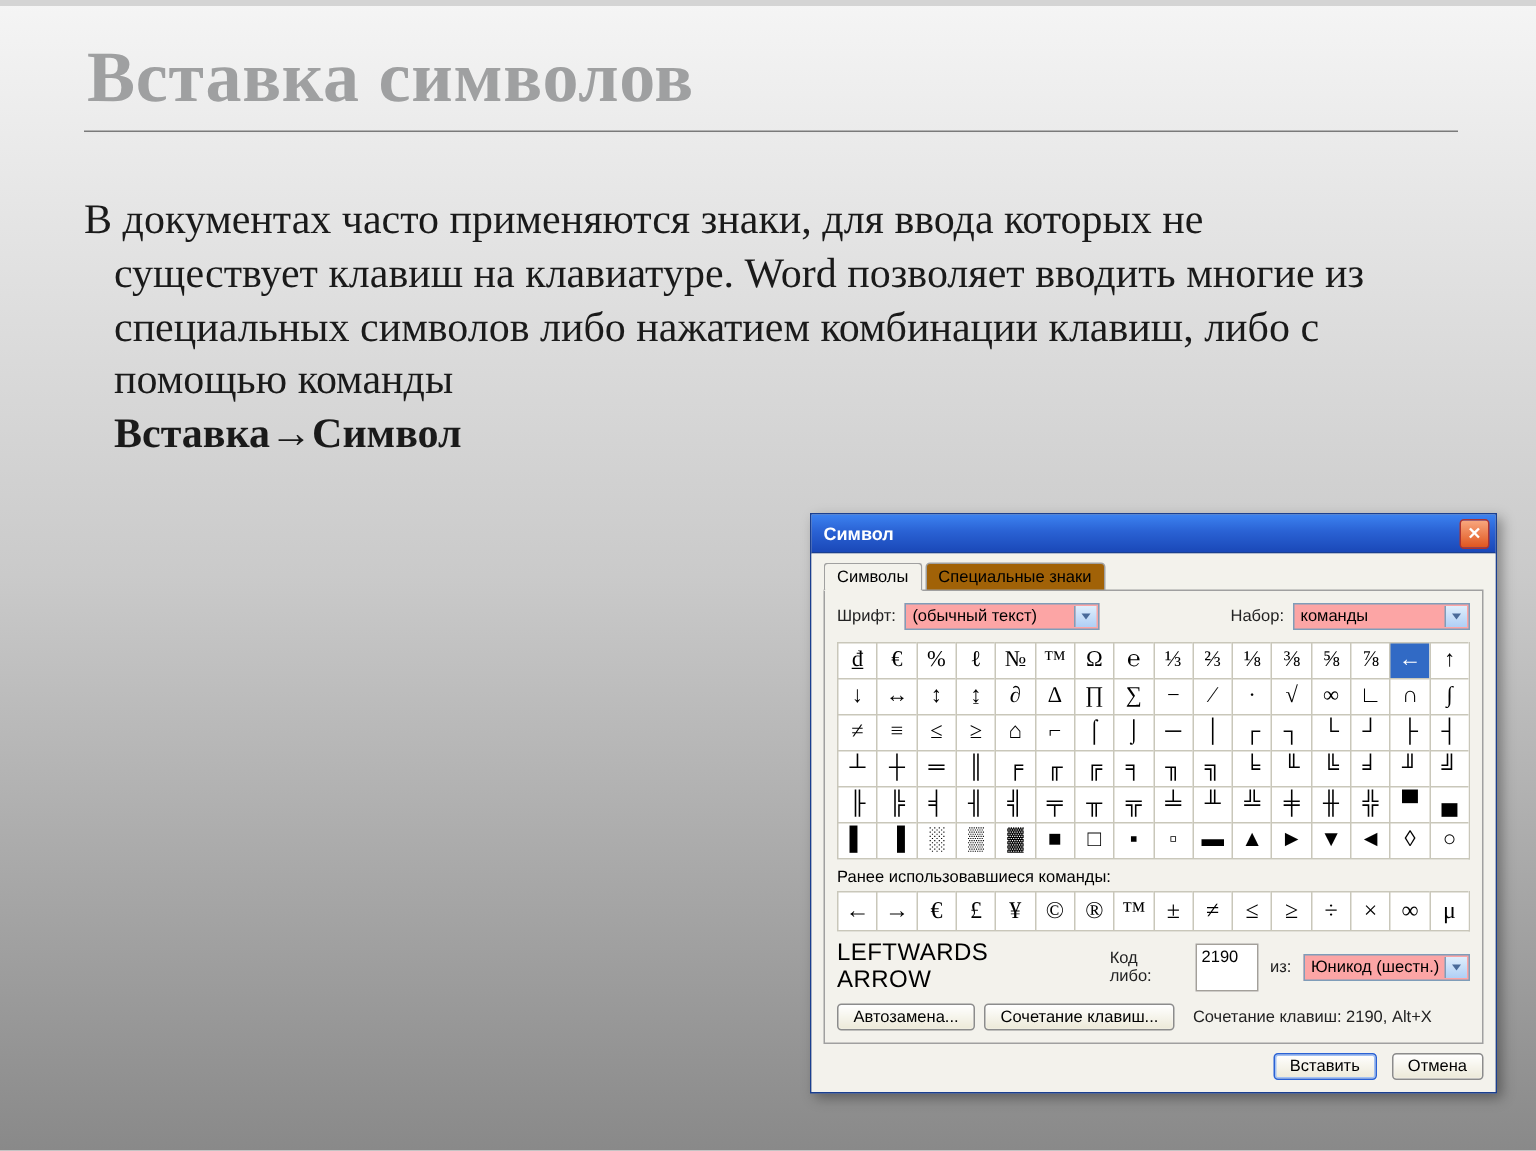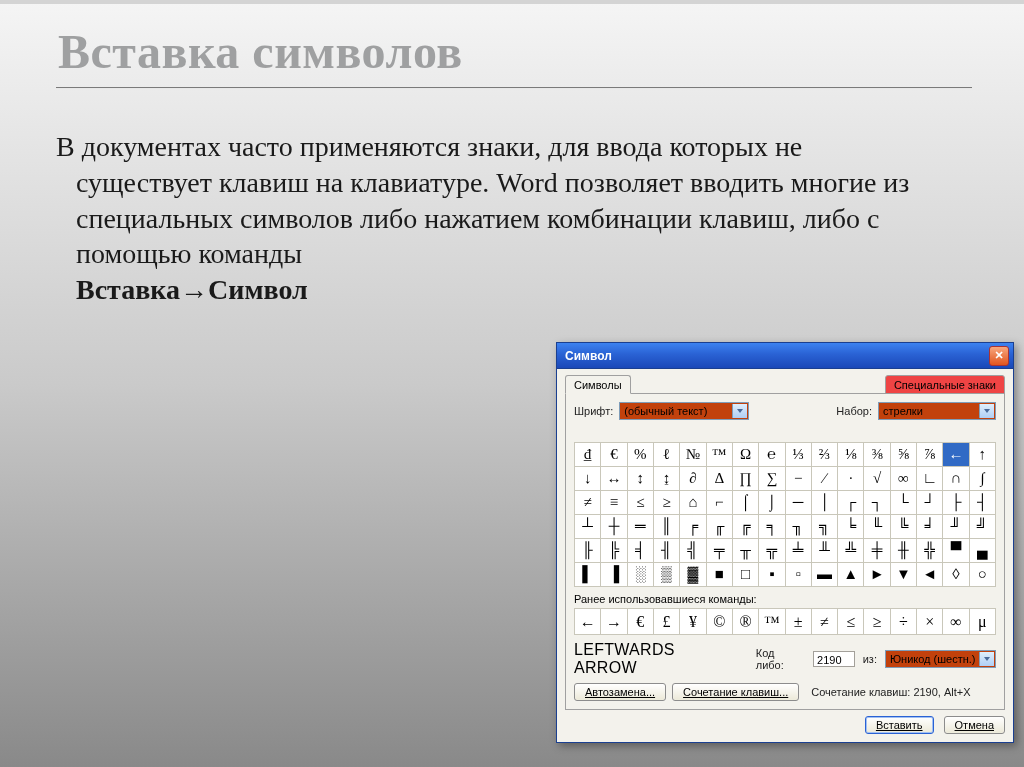--- a/index.html
+++ b/index.html
@@ -21,21 +21,21 @@
   }
   .body-text {
     font-size: 28px; color: #1a1a1a;
     padding: 40px 56px 0 56px; line-height: 1.28;
     max-width: 960px; text-indent: -20px; margin-left: 20px;
   }
   .bold { font-weight: bold; }
 
   
   .dialog {
-    position: absolute; right: 10px; top: 338px;
+    position: absolute; right: 26px; top: 338px;
     width: 458px;
     font-family: Tahoma, Arial, sans-serif; font-size: 11px;
     box-shadow: 3px 3px 8px rgba(0,0,0,0.35);
     border: 1px solid #1a3f90;
   }
   .titlebar {
     height: 26px;
     background: linear-gradient(to bottom, #3c82f0 0%, #2a62d4 45%, #1a48b8 100%);
     color: #fff; display: flex; align-items: center; padding: 0 4px 0 8px;
     font-weight: bold; font-size: 12px;
@@ -45,37 +45,37 @@
   .closebtn {
     width: 20px; height: 20px; border-radius: 3px;
     background: linear-gradient(to bottom, #f8a77e, #e0551e);
     border: 1px solid #a33;
     display: flex; align-items: center; justify-content: center;
     color: #fff; font-weight: bold; font-size: 11px;
   }
   .dlg-body {
     background: #f3f2ec; padding: 6px 8px 8px 8px;
   }
-  .tabs { display: flex; gap: 2px; margin-bottom: -1px; justify-content: space-between; }
+  .tabs { display: flex; gap: 2px; margin-bottom: -1px; }
   .tab {
     background: #f3f2ec; border: 1px solid #a0a0a0;
     padding: 3px 8px 2px 8px; font-size: 11px;
     border-top-left-radius: 3px; border-top-right-radius: 3px;
     position: relative; z-index: 2;
   }
   .tab.active { border-bottom-color: #f3f2ec; }
-  .tab.inactive { background: #ef4444; z-index: 0; }
+  .tab.inactive { background: #a16207; z-index: 0; }
   .tabpanel {
     border: 1px solid #a0a0a0; padding: 8px 8px 4px 8px;
     background: #f3f2ec;
   }
-  .row { display: flex; align-items: center; gap: 6px; margin-bottom: 22px; }
+  .row { display: flex; align-items: center; gap: 6px; margin-bottom: 8px; }
   .lbl { font-size: 11px; color: #222; }
   .sel {
-    background: #c2410c; border: 1px solid #7f9db9;
+    background: #fca5a5; border: 1px solid #7f9db9;
     font-size: 11px; padding: 1px 16px 1px 4px; position: relative;
     display: inline-block; height: 18px; line-height: 15px;
   }
   .sel::after {
     content: ""; position: absolute; right: 1px; top: 1px; width: 14px; height: 14px;
     background: linear-gradient(to bottom, #dfeefc, #b0cff5);
     border-left: 1px solid #7f9db9;
   }
   .sel::before {
     content: ""; position: absolute; right: 5px; top: 6px;
@@ -98,28 +98,27 @@
   .recent-grid {
     display: grid; grid-template-columns: repeat(16, 1fr);
     border-right: 1px solid #c9c7ba; border-bottom: 1px solid #c9c7ba; background: #fff;
     margin-bottom: 6px;
   }
   .recent-grid .cell { height: 26px; font-size: 16px; }
   .info-row { display: flex; align-items: center; gap: 8px; margin-bottom: 6px; }
   .unicode-name { font-size: 16px; text-transform: uppercase; letter-spacing: 0.3px; }
   .txt {
     background: #fff; border: 1px solid #a3a09a; font-size: 11px;
-    padding: 1px 3px; height: 16px; line-height: 14px; display: inline-block;
+    padding: 1px 3px; height: 32px; line-height: 14px; display: inline-block;
   }
   .btn {
     background: linear-gradient(to bottom, #ffffff, #ece9d8);
     border: 1px solid #8c8c8c; border-radius: 3px;
     padding: 2px 10px; font-size: 11px; font-family: Tahoma, Arial, sans-serif;
     box-shadow: inset 0 0 1px #fff;
-    text-decoration: underline;
   }
   .btn.primary { border: 1px solid #2a62d4; box-shadow: 0 0 0 1px #a1c0f3 inset; }
   .shortcut-row { display: flex; align-items: center; gap: 6px; margin-bottom: 4px; }
   .bottom-btns { display: flex; justify-content: flex-end; gap: 10px; margin-top: 6px; }
 </style>
 </head>
 <body>
 
 <div class="slide-title">Вставка символов</div>
 <div class="title-rule"></div>
@@ -142,21 +141,21 @@
     <div class="tabs">
       <div class="tab active">Символы</div>
       <div class="tab inactive">Специальные знаки</div>
     </div>
     <div class="tabpanel">
       <div class="row">
         <span class="lbl">Шрифт:</span>
         <span class="sel" style="width:130px">(обычный текст)</span>
         <span style="flex:1"></span>
         <span class="lbl">Набор:</span>
-        <span class="sel" style="width:118px">стрелки</span>
+        <span class="sel" style="width:118px">команды</span>
       </div>
 
       <div class="grid" id="sym-grid">
           <div class="cell">₫</div>
           <div class="cell">€</div>
           <div class="cell">%</div>
           <div class="cell">ℓ</div>
           <div class="cell">№</div>
           <div class="cell">™</div>
           <div class="cell">Ω</div>

